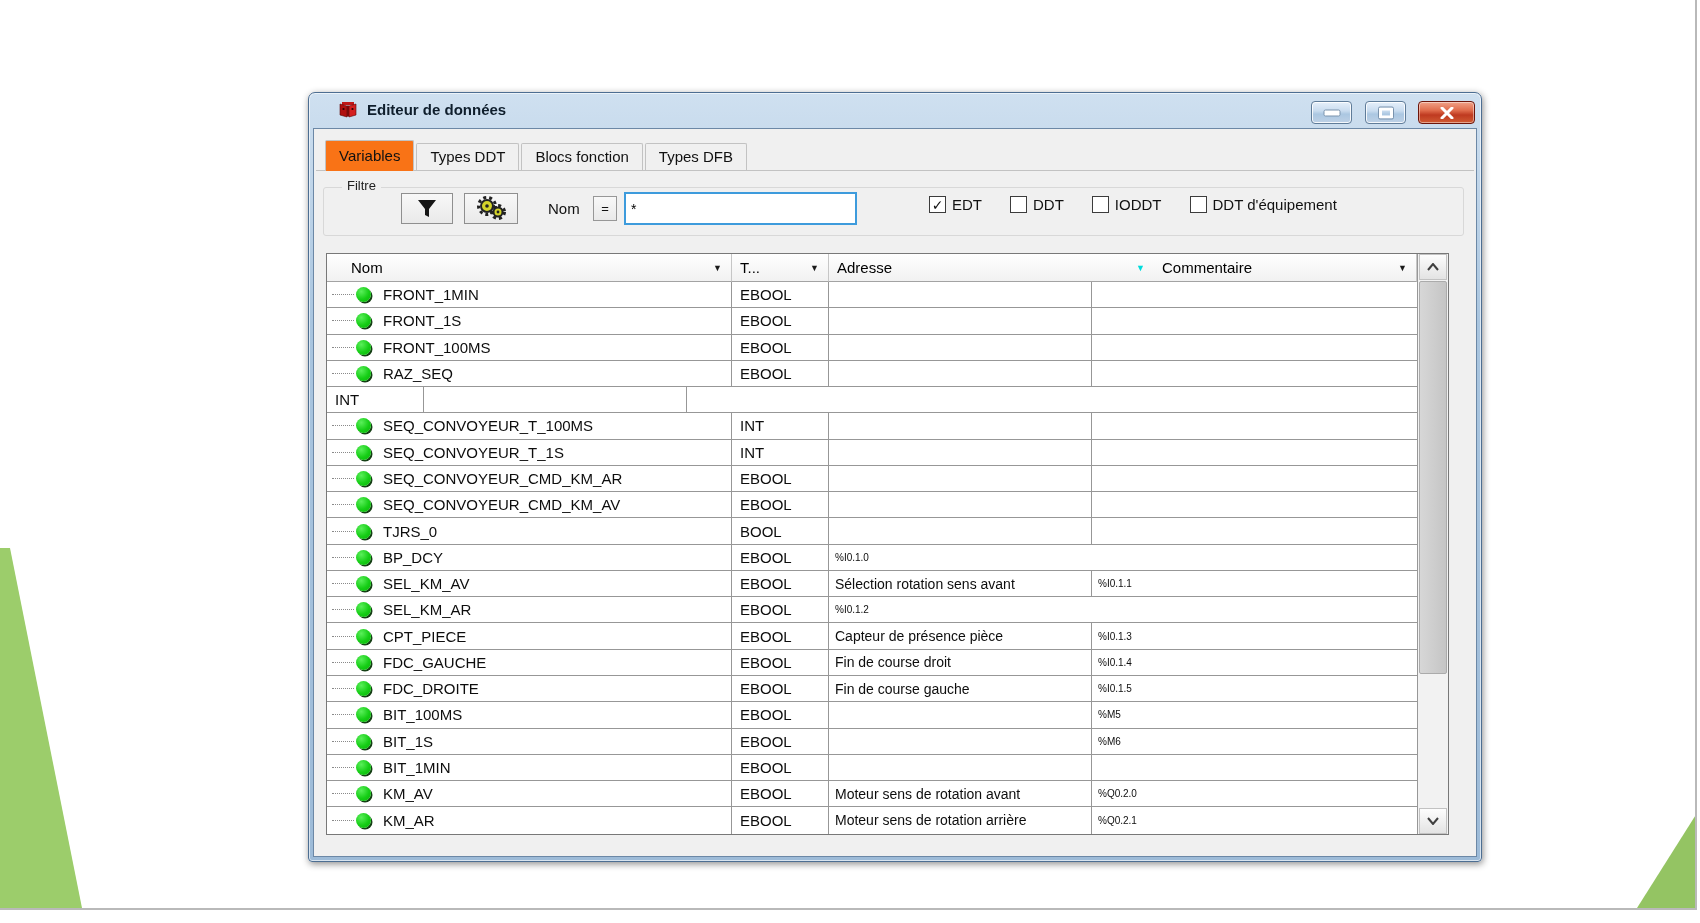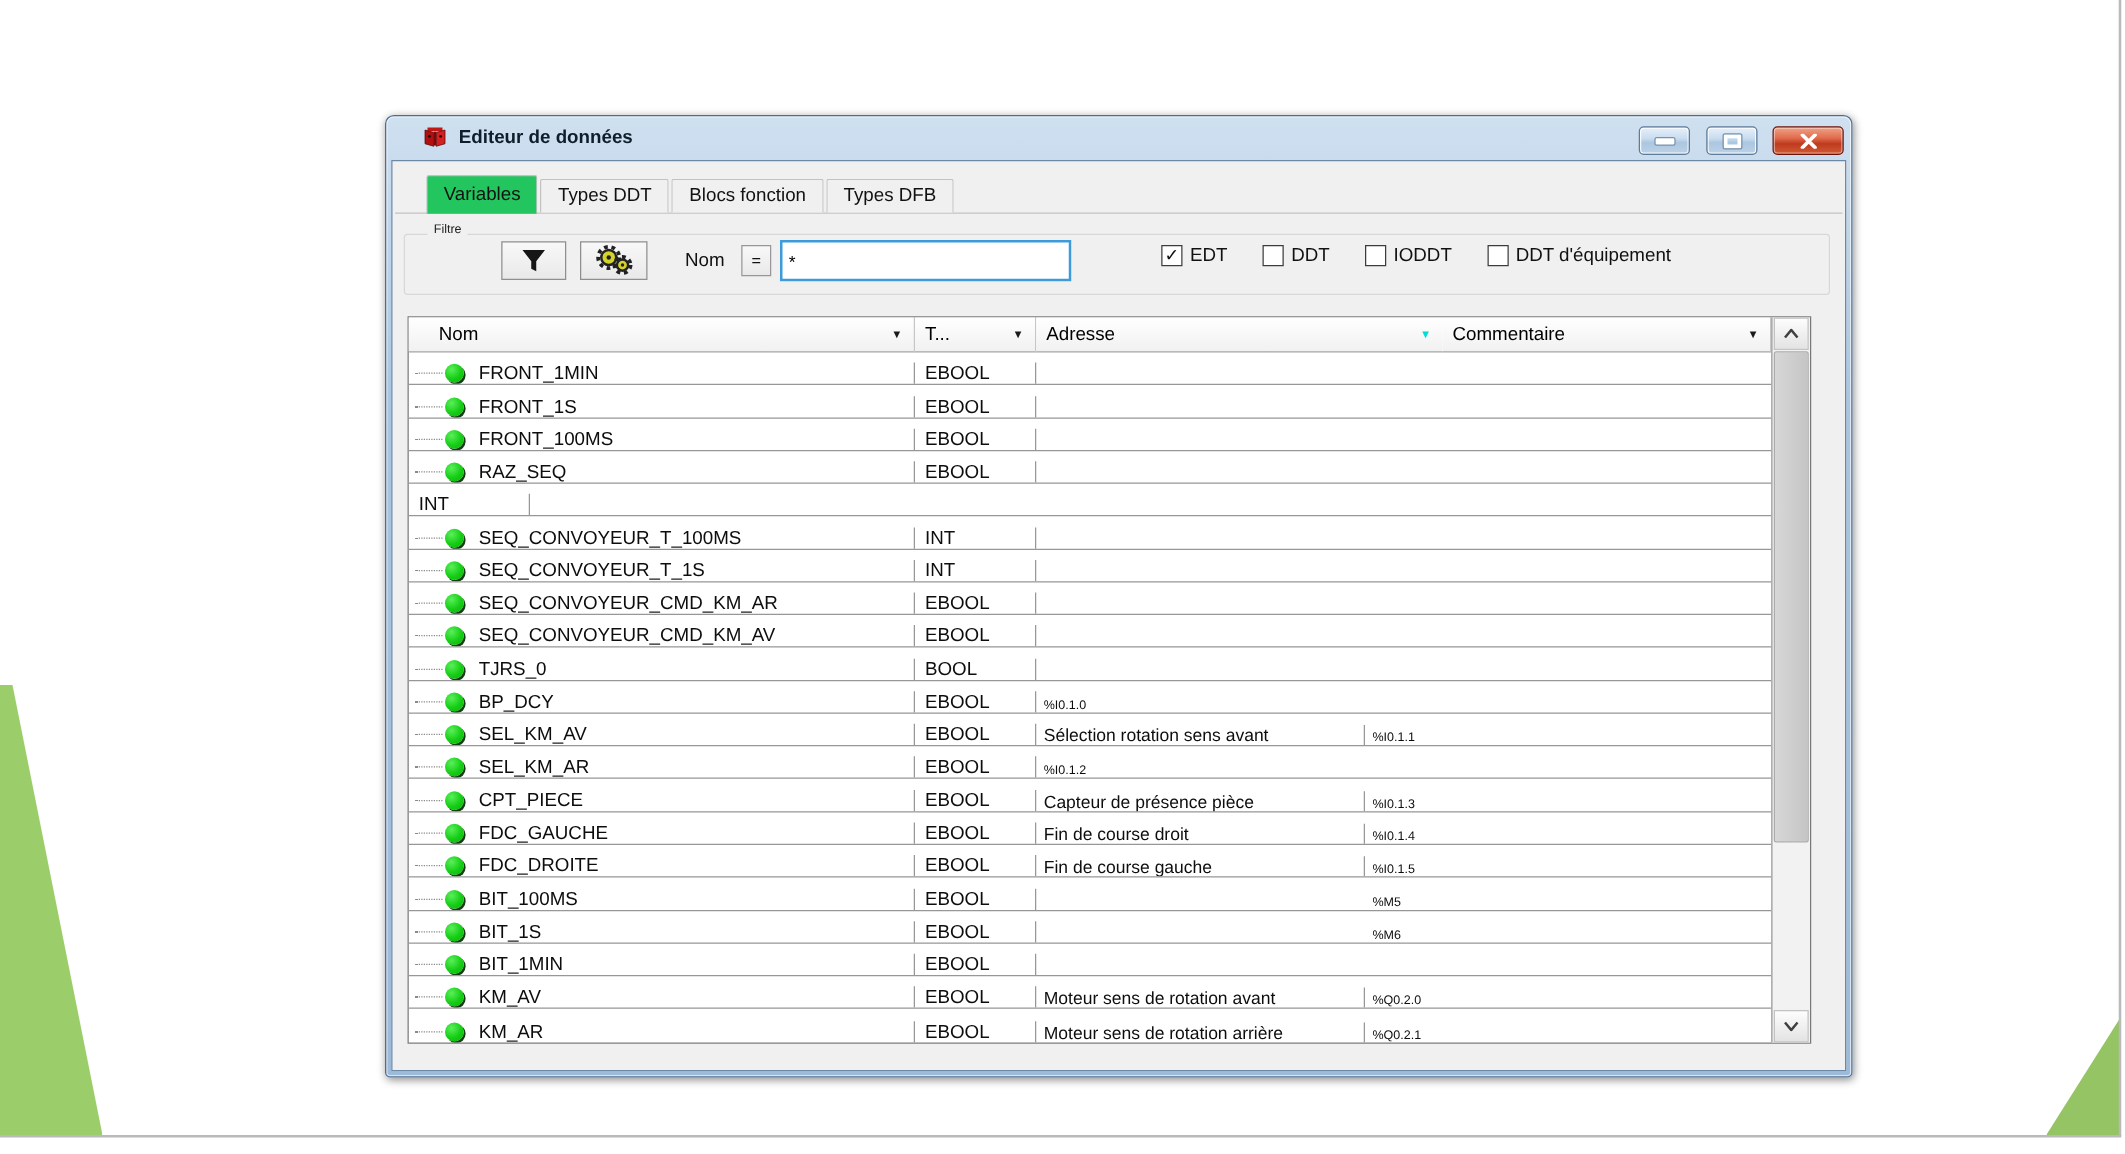--- a/index.html
+++ b/index.html
@@ -40,25 +40,25 @@
 
   
   .client{position:absolute;left:4px;top:35px;right:4px;bottom:4px;background:#f0f0f0;
           border:1px solid #6c88a6;box-sizing:border-box;}
 
   
   .tabbar{position:absolute;left:2px;right:2px;top:12px;height:30px;border-bottom:1px solid #c2c2c2;
           display:flex;align-items:flex-end;padding-left:9px;box-sizing:border-box;}
   .tab{height:26px;line-height:26px;padding:0 13px;font-size:15px;background:#f0f0f0;
        border:1px solid #c2c2c2;border-bottom:none;border-radius:2px 2px 0 0;margin-right:2px;}
-  .tab.active{height:30px;line-height:29px;background:#22c55e;margin-bottom:-1px;position:relative;z-index:2;margin-left:16px;}
+  .tab.active{height:30px;line-height:29px;background:#f97316;margin-bottom:-1px;position:relative;z-index:2;}
 
   
   .filter-group{position:absolute;left:9px;right:12px;top:58px;height:47px;border:1px solid #d8d8d8;border-radius:3px;}
-  .filter-legend{position:absolute;left:28px;top:49px;background:#f0f0f0;padding:0 5px;font-size:10px;color:#222;z-index:2;}
+  .filter-legend{position:absolute;left:28px;top:49px;background:#f0f0f0;padding:0 5px;font-size:13px;color:#222;z-index:2;}
   .toolbtn{position:absolute;display:flex;align-items:center;justify-content:center;
        background:linear-gradient(#f8f8f8,#e9e9e9);border:1px solid #8f8f8f;box-sizing:border-box;}
   .btn-funnel{left:87px;top:64px;width:52px;height:31px;}
   .btn-gears{left:150px;top:64px;width:54px;height:31px;}
   .lbl-nom{position:absolute;left:234px;top:71px;font-size:15px;color:#111;}
   .btn-eq{position:absolute;left:279px;top:67px;width:24px;height:25px;font-size:13px;
        background:linear-gradient(#f8f8f8,#e9e9e9);border:1px solid #979797;box-sizing:border-box;
        display:flex;align-items:center;justify-content:center;}
   .filter-input{position:absolute;left:310px;top:63px;width:233px;height:33px;border:2px solid #3d9bdc;
        background:#fff;font-size:14px;padding:2px 5px;box-sizing:border-box;outline:none;
@@ -78,21 +78,21 @@
       background:linear-gradient(#ffffff,#f1f1f1);font-size:15px;color:#000;
       position:relative;line-height:27px;padding-left:8px;white-space:nowrap;overflow:hidden;}
   .th.i0{width:405px;padding-left:24px;}
   .th.i1{width:97px;}
   .th.i2{width:263px;}
   .th.i3{width:325px;border-right:none;}
   .th .arrow{position:absolute;right:9px;top:50%;transform:translateY(-50%);font-size:9px;color:#1a1a1a;line-height:9px;}
   .th .arrow::after{content:"\25BC";}
   .th.cyan-arrow .arrow{color:#00dcdc;}
 
-  .tr{display:flex;height:26.28px;box-sizing:border-box;border-bottom:1px solid #979797;align-items:flex-end;}
+  .tr{display:flex;height:26.28px;box-sizing:border-box;border-bottom:1px solid #979797;}
   .tbody .tr:last-child{border-bottom:none;}
   .td{box-sizing:border-box;border-right:1px solid #979797;font-size:15px;display:flex;align-items:center;
       overflow:hidden;white-space:nowrap;color:#0d0d0d;}
   .td.name{width:405px;}
   .td.type{width:97px;padding-left:8px;}
   .td.comment{width:263px;padding-left:6px;font-size:14px;}
   .td.addr{width:325px;padding-left:6px;font-size:10px;border-right:none;}
   .tree{width:22px;margin-left:5px;border-top:1px dotted #8a8a8a;height:0;flex:none;}
   .var-icon{width:15px;height:15px;border-radius:50%;margin-left:2px;flex:none;
       background:radial-gradient(circle at 35% 30%,#5aef5a,#15cd15 55%,#0cb10c);

